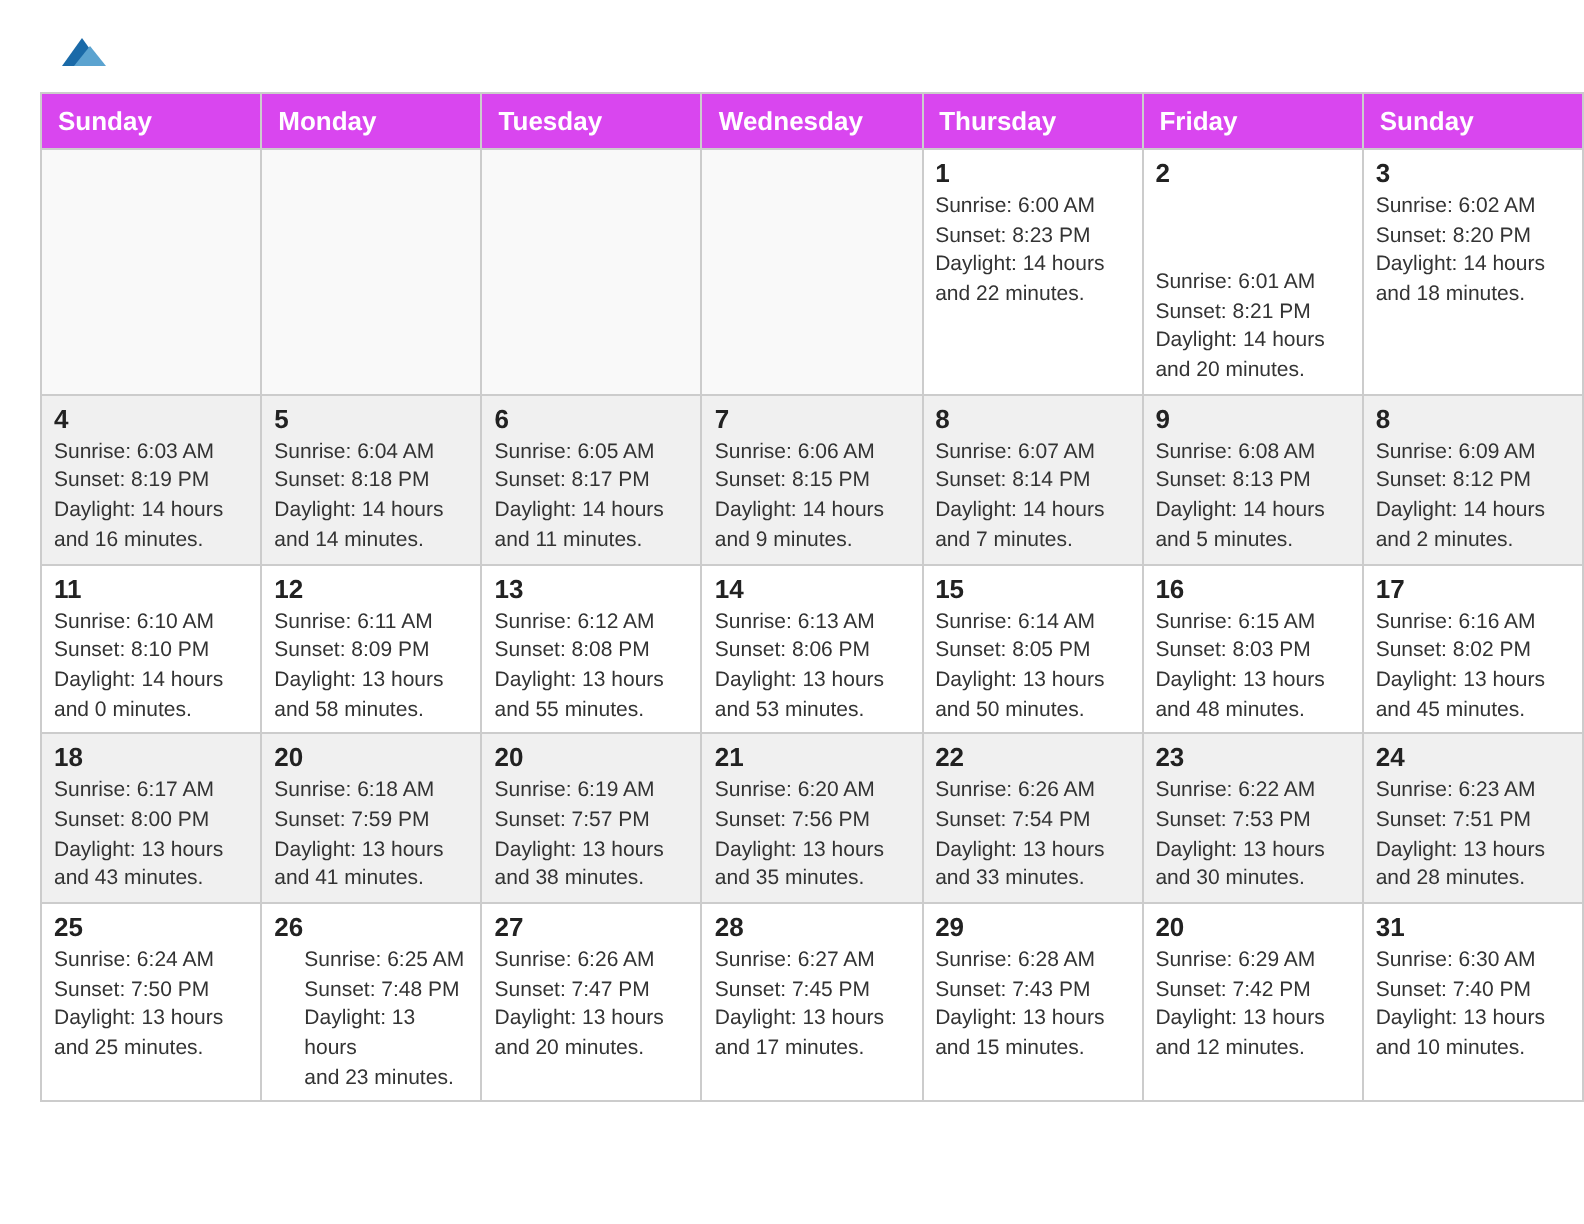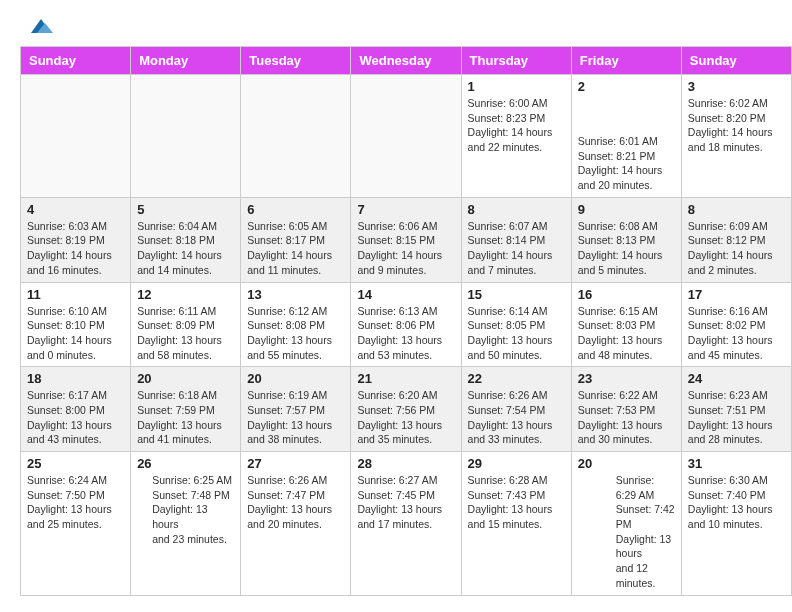--- a/index.html
+++ b/index.html
@@ -294,21 +294,21 @@
           </td>
           <td class="">
             <span class="day-num">29</span>
             <div class="day-info" style="white-space: pre-line;">Sunrise: 6:28 AM
 Sunset: 7:43 PM
 Daylight: 13 hours
 and 15 minutes.</div>
           </td>
           <td class="">
             <span class="day-num">20</span>
-            <div class="day-info" style="white-space: pre-line; margin-left: 38px;">Sunrise: 6:29 AM
+            <div class="day-info" style="white-space: pre-line;">Sunrise: 6:29 AM
 Sunset: 7:42 PM
 Daylight: 13 hours
 and 12 minutes.</div>
           </td>
           <td class="">
             <span class="day-num">31</span>
             <div class="day-info" style="white-space: pre-line;">Sunrise: 6:30 AM
 Sunset: 7:40 PM
 Daylight: 13 hours
 and 10 minutes.</div>

